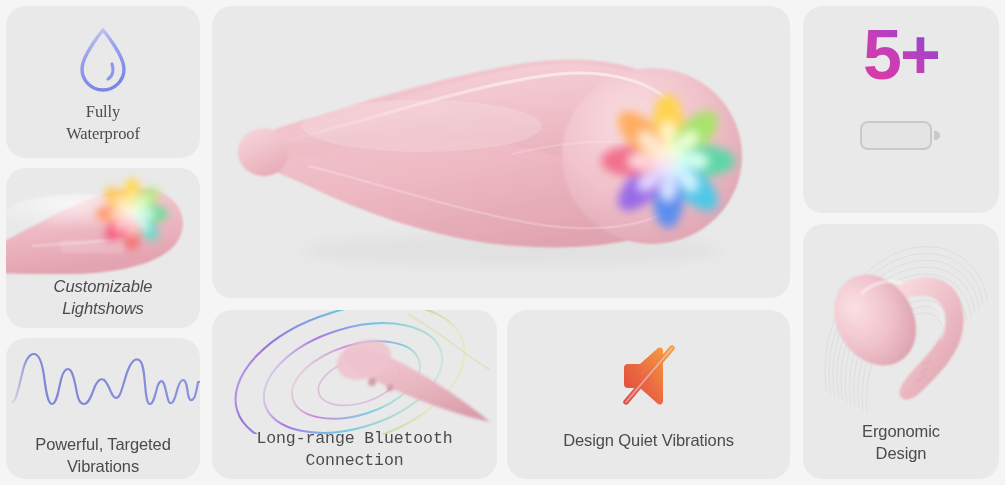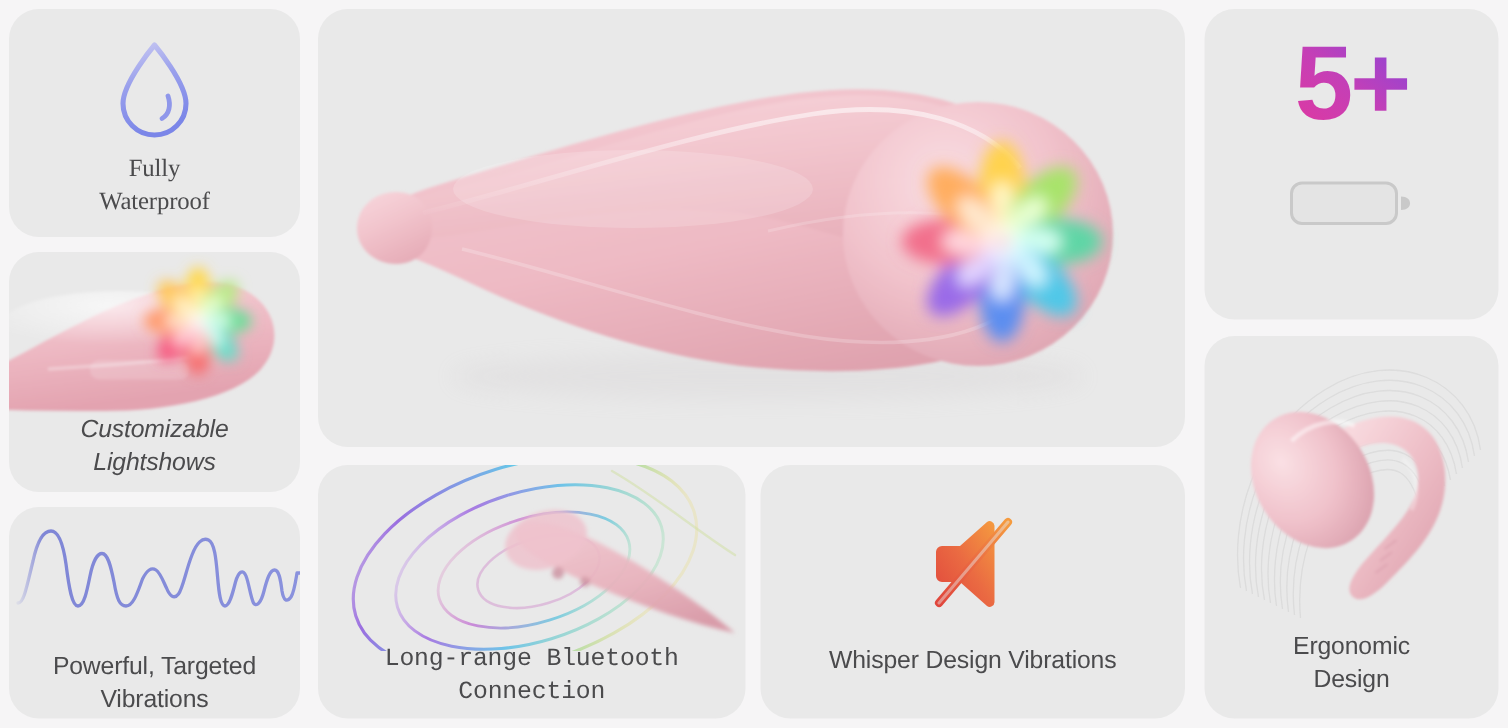--- a/index.html
+++ b/index.html
@@ -382,21 +382,21 @@
             <stop offset="50%" stop-color="#ea6a42"></stop>
             <stop offset="100%" stop-color="#f59b3f"></stop>
           </linearGradient>
         </defs>
         <path d="M30 30 L18 30 A4 4 0 0 0 14 34 L14 50 A4 4 0 0 0 18 54 L30 54 L48 70
                  A3.2 3.2 0 0 0 53 67.5 L53 16.5 A3.2 3.2 0 0 0 48 14 L30 30 Z" fill="url(#muteGrad)"></path>
         <line x1="16" y1="68" x2="62" y2="14" stroke="url(#muteGrad)" stroke-width="5.4" stroke-linecap="round"></line>
         <line x1="16" y1="68" x2="62" y2="14" stroke="#e9e9e9" stroke-width="2" stroke-linecap="round" opacity="0.45"></line>
       </svg>
     </div>
-    <div class="card-label">Whisper Design Vibrations</div>
+    <div class="card-label">Design Quiet Vibrations</div>
   </div>
 
   <div class="card" id="card-battery">
     <div class="big-number">5+</div>
     <div class="battery-wrap">
       <svg width="84" height="38" viewBox="0 0 84 38">
         <rect x="2" y="6" width="70" height="27" rx="7" fill="#e4e4e4" stroke="#c9c9c9" stroke-width="2"></rect>
         <path d="M75 15 C79 15 81 17 81 19.5 C81 22 79 24 75 24 Z" fill="#c9c9c9"></path>
       </svg>
     </div>

